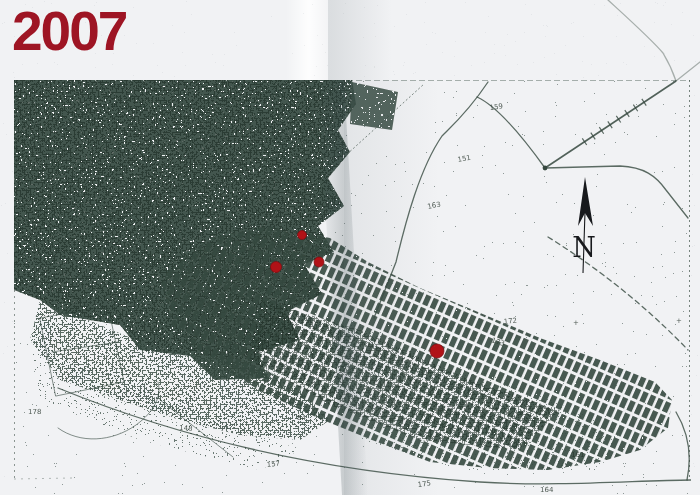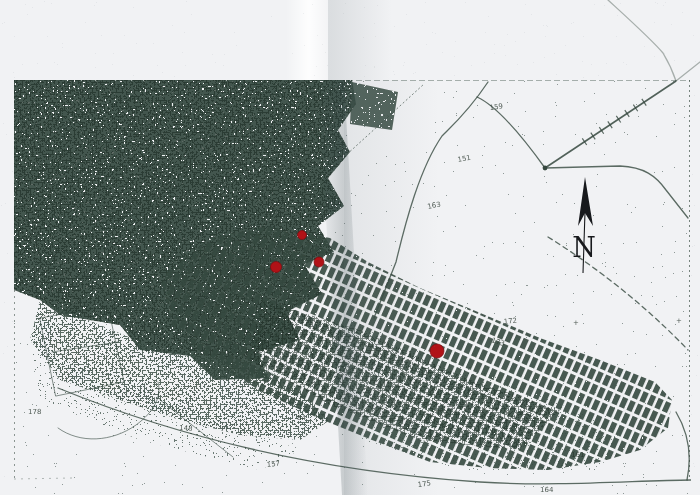--- a/index.html
+++ b/index.html
@@ -193,13 +193,14 @@
           <circle cx="437" cy="351" r="7" class="marker-dot"></circle>
         </g>
 
       <polygon points="318,80 344,80 368,495 342,495" fill="url(#foldDark)"></polygon>
       <rect x="344" y="80" width="95" height="415" fill="url(#foldDark2)" opacity="0.6"></rect>
     </g>
 
     <rect x="0" y="0" width="700" height="495" fill="#7e888d" filter="url(#spDots)" opacity="0.1"></rect>
   </svg>
 
+  <div class="year">2007</div>
 </div>
 
 </body></html>

